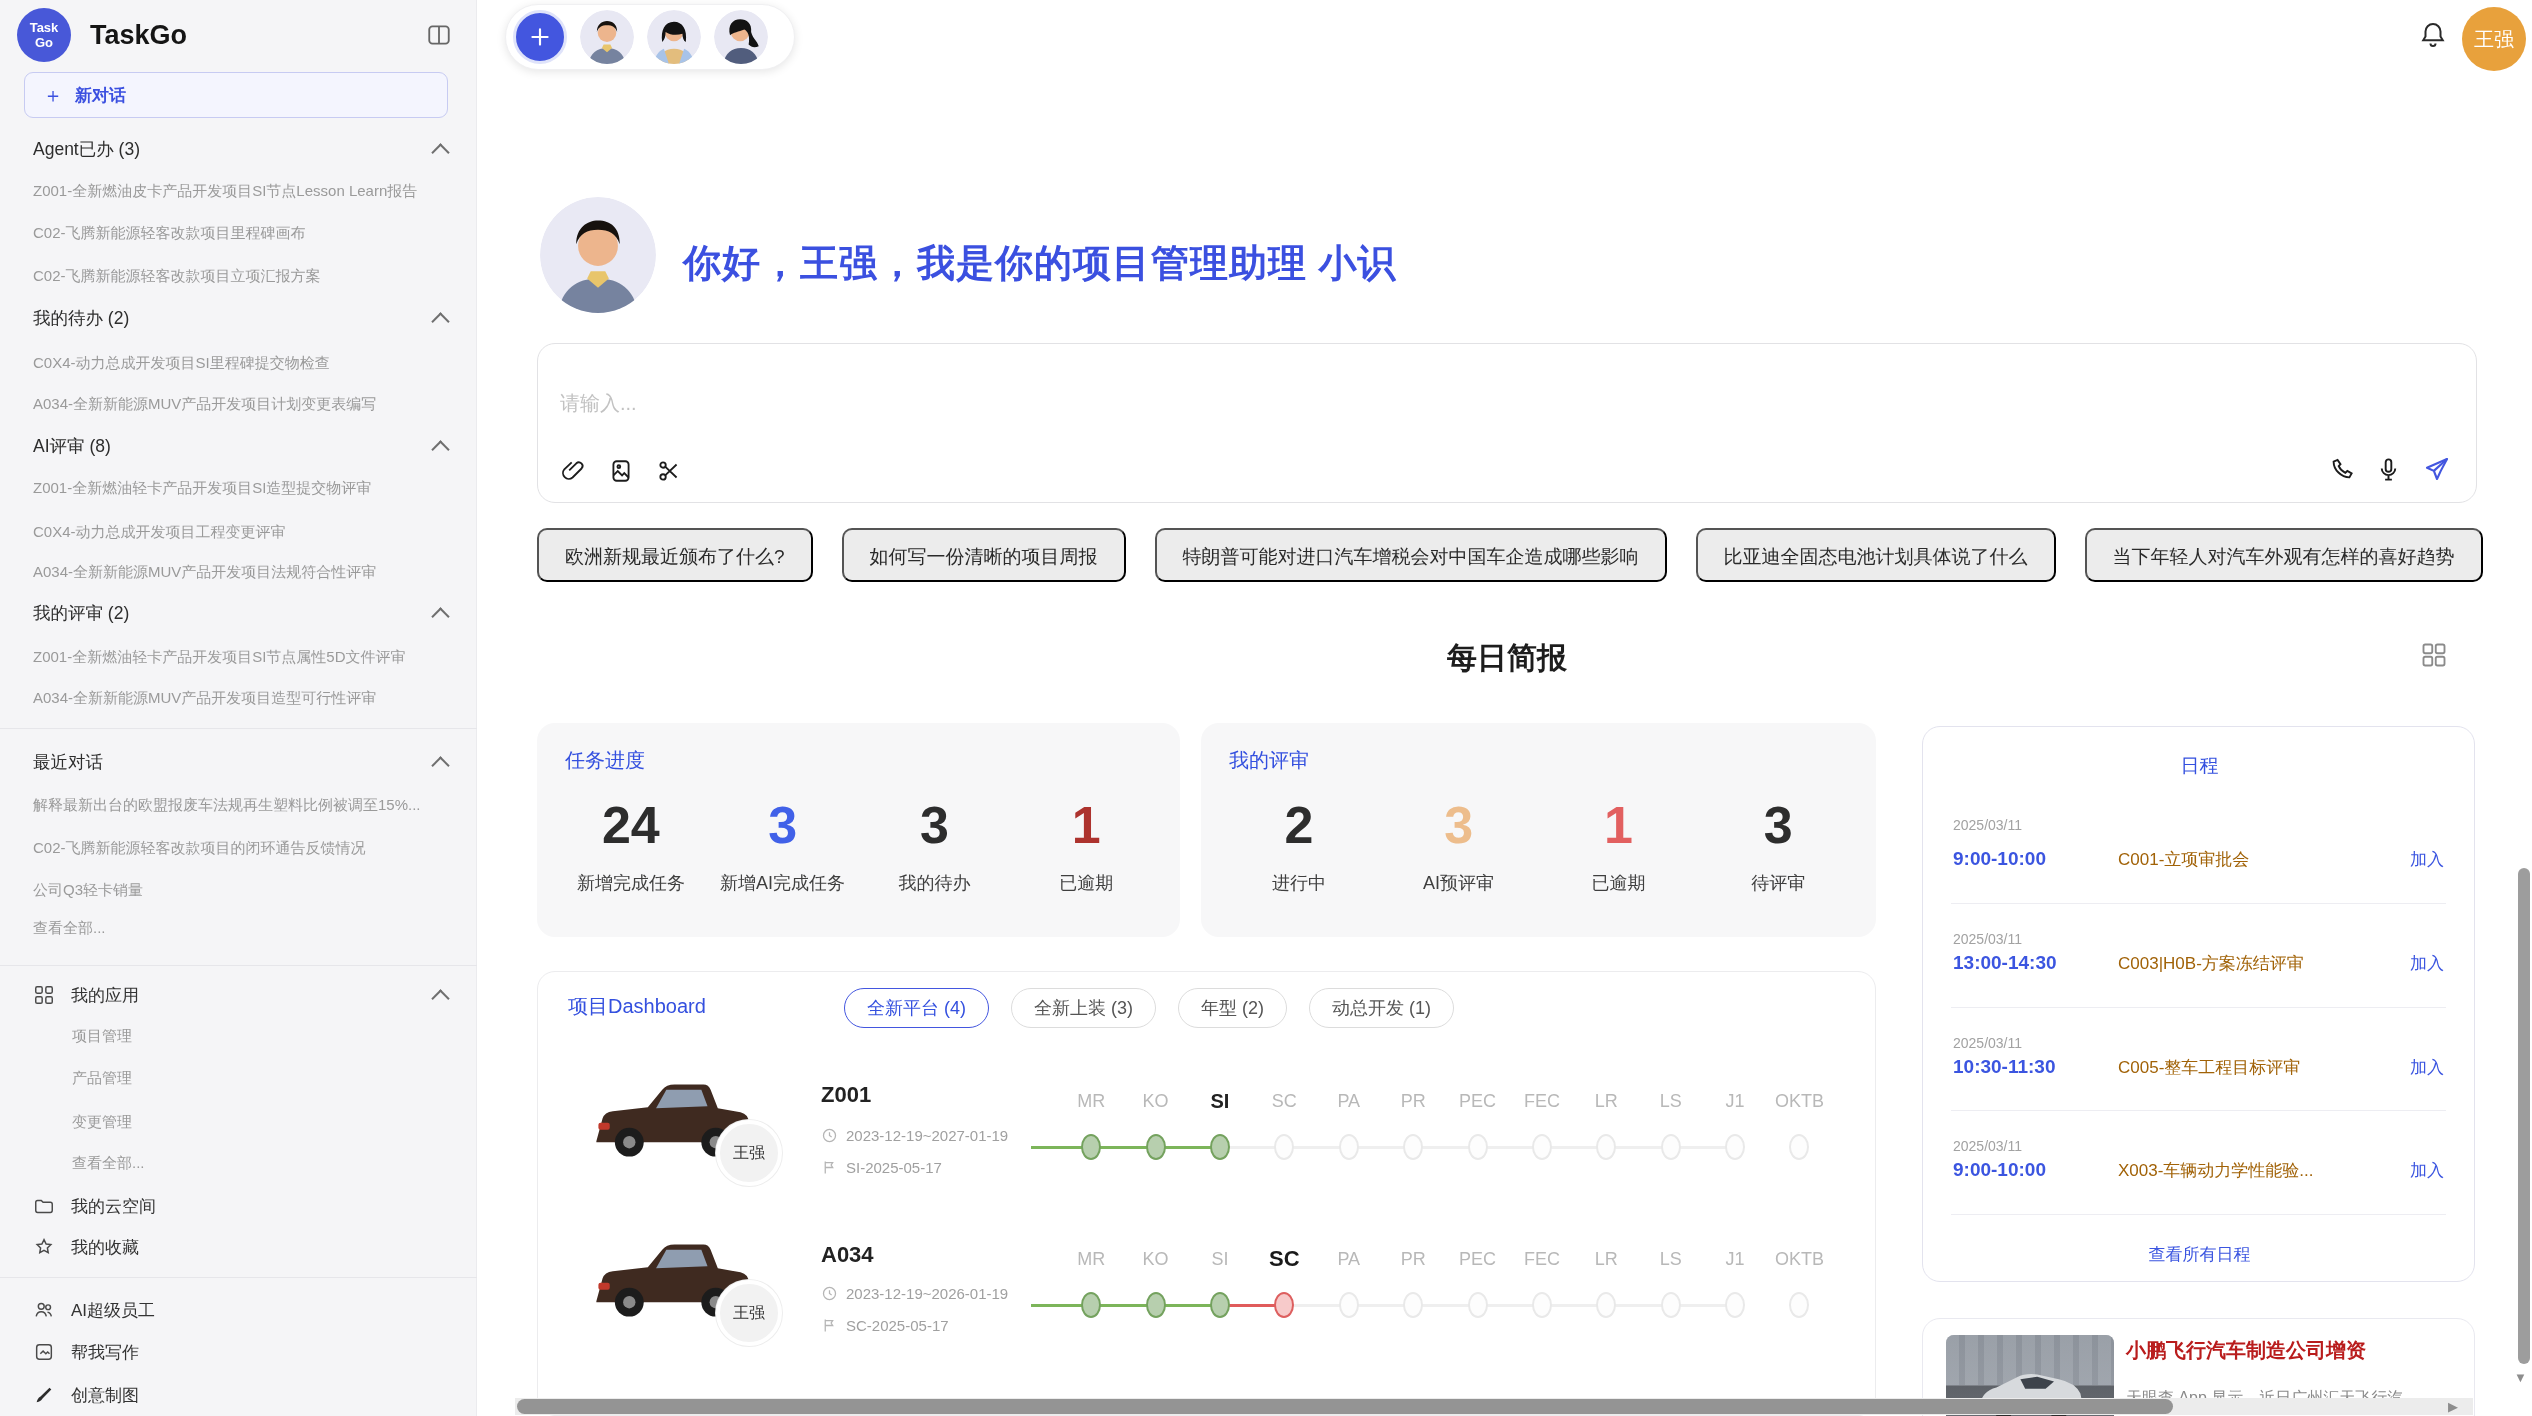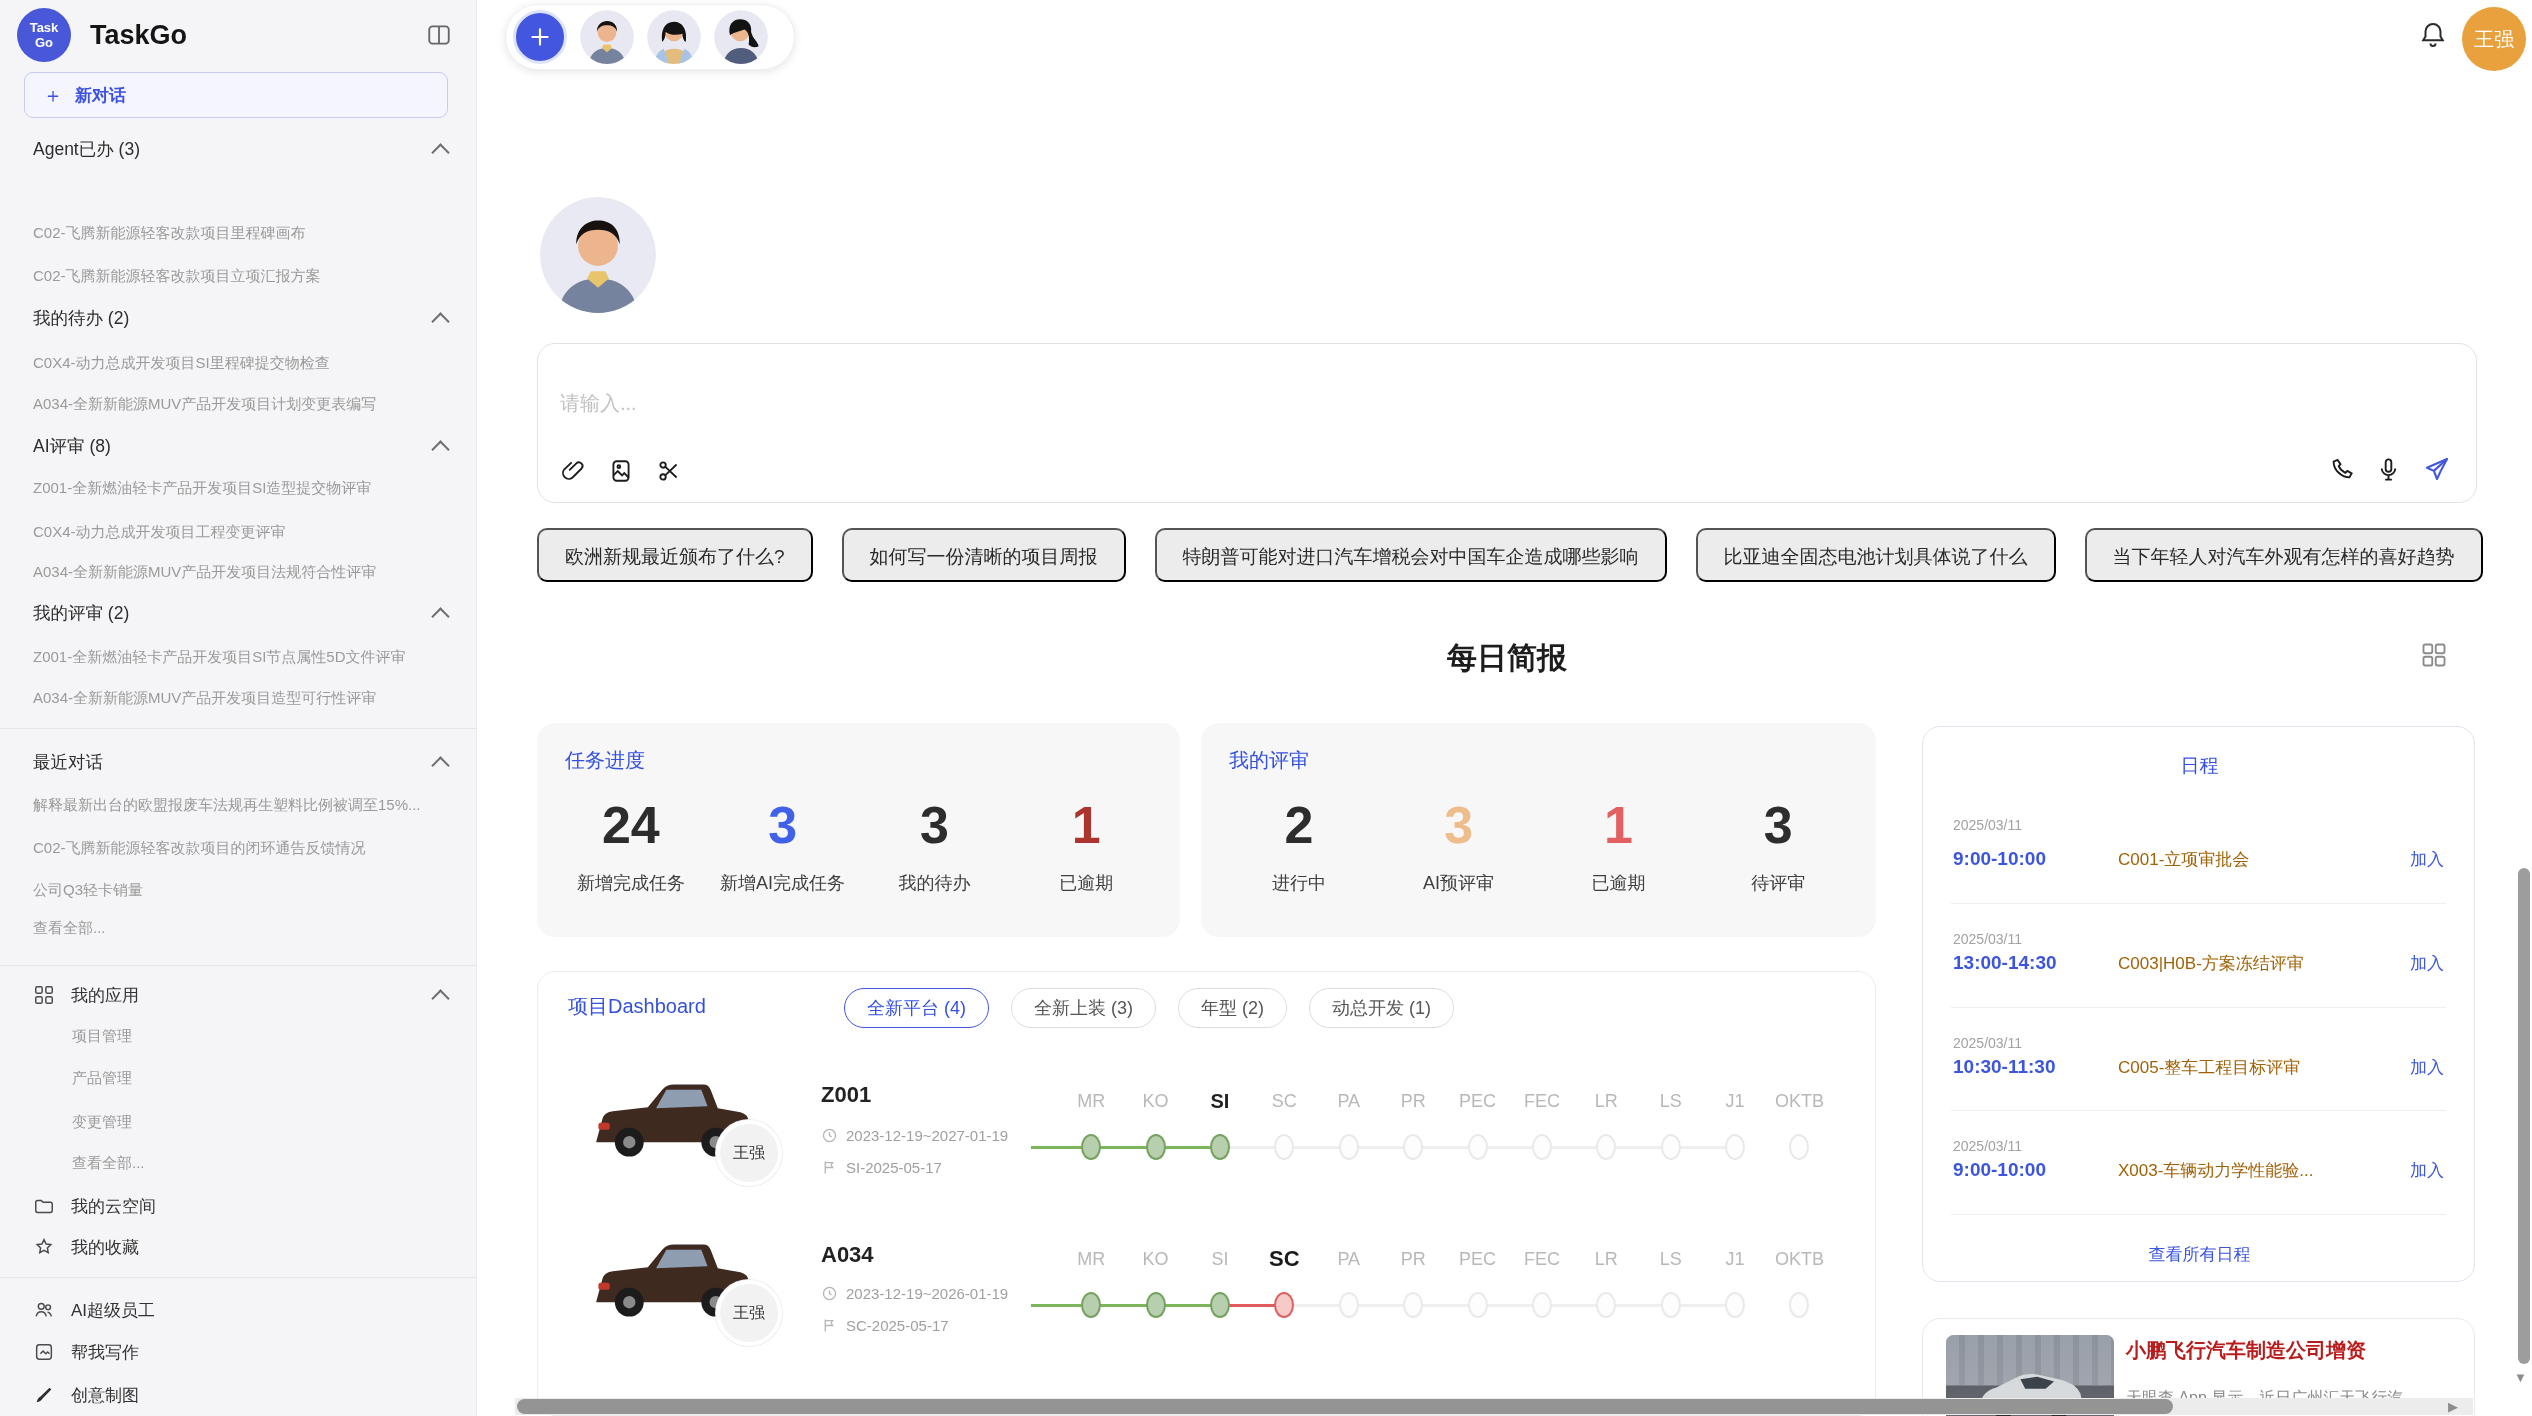--- a/index.html
+++ b/index.html
@@ -148,20 +148,21 @@
         </svg>
     </span>
 
     <button class="new-chat">
       <span class="plus">＋</span>
       <span>新对话</span>
     </button>
 
     <div class="side-head" style="top:128px">Agent已办 (3)</div>
     <span class="chev" style="top:128px"></span>
+    <div class="side-item" style="top:170px">Z001-全新燃油皮卡产品开发项目SI节点Lesson Learn报告</div>
     <div class="side-item" style="top:212px">C02-飞腾新能源轻客改款项目里程碑画布</div>
     <div class="side-item" style="top:255px">C02-飞腾新能源轻客改款项目立项汇报方案</div>
 
     <div class="side-head" style="top:297px">我的待办 (2)</div>
     <span class="chev" style="top:297px"></span>
     <div class="side-item" style="top:342px">C0X4-动力总成开发项目SI里程碑提交物检查</div>
     <div class="side-item" style="top:383px">A034-全新新能源MUV产品开发项目计划变更表编写</div>
 
     <div class="side-head" style="top:425px">AI评审 (8)</div>
     <span class="chev" style="top:425px"></span>
@@ -294,20 +295,21 @@
 
   <div class="greet-ava">
     <svg width="116" height="116" viewBox="0 0 64 64">
         <circle cx="32" cy="32" r="32" fill="#e9e9f4"></circle>
         <path d="M10 64c2-13 10-19 22-19s20 6 22 19z" fill="#76839f"></path>
         <path d="M26 45l6 5 6-5-2-4h-8z" fill="#e8c56b"></path>
         <circle cx="32" cy="27" r="11" fill="#edb58d"></circle>
         <path d="M20 26c0-9 6-13 12-13 7 0 12 4 12 13-2-6-6-8-12-8s-10 2-12 8z" fill="#17120e"></path>
       </svg>
   </div>
+  <div class="greet-text">你好，王强，我是你的项目管理助理 小识</div>
 
   <div class="composer">
     <input type="text" placeholder="请输入..." style="">
     <div class="attach-row">
       <span class="icon-btn">
         <svg width="26" height="26" viewBox="0 0 24 24" fill="none" stroke="#1c1c1c" stroke-width="1.7">
             <path d="M8.5 11.5l6.6-6.6a3.4 3.4 0 0 1 4.8 4.8l-8.3 8.3a5.4 5.4 0 0 1-7.6-7.6L10.8 4"></path>
           </svg>
       </span>
       <span class="icon-btn">

